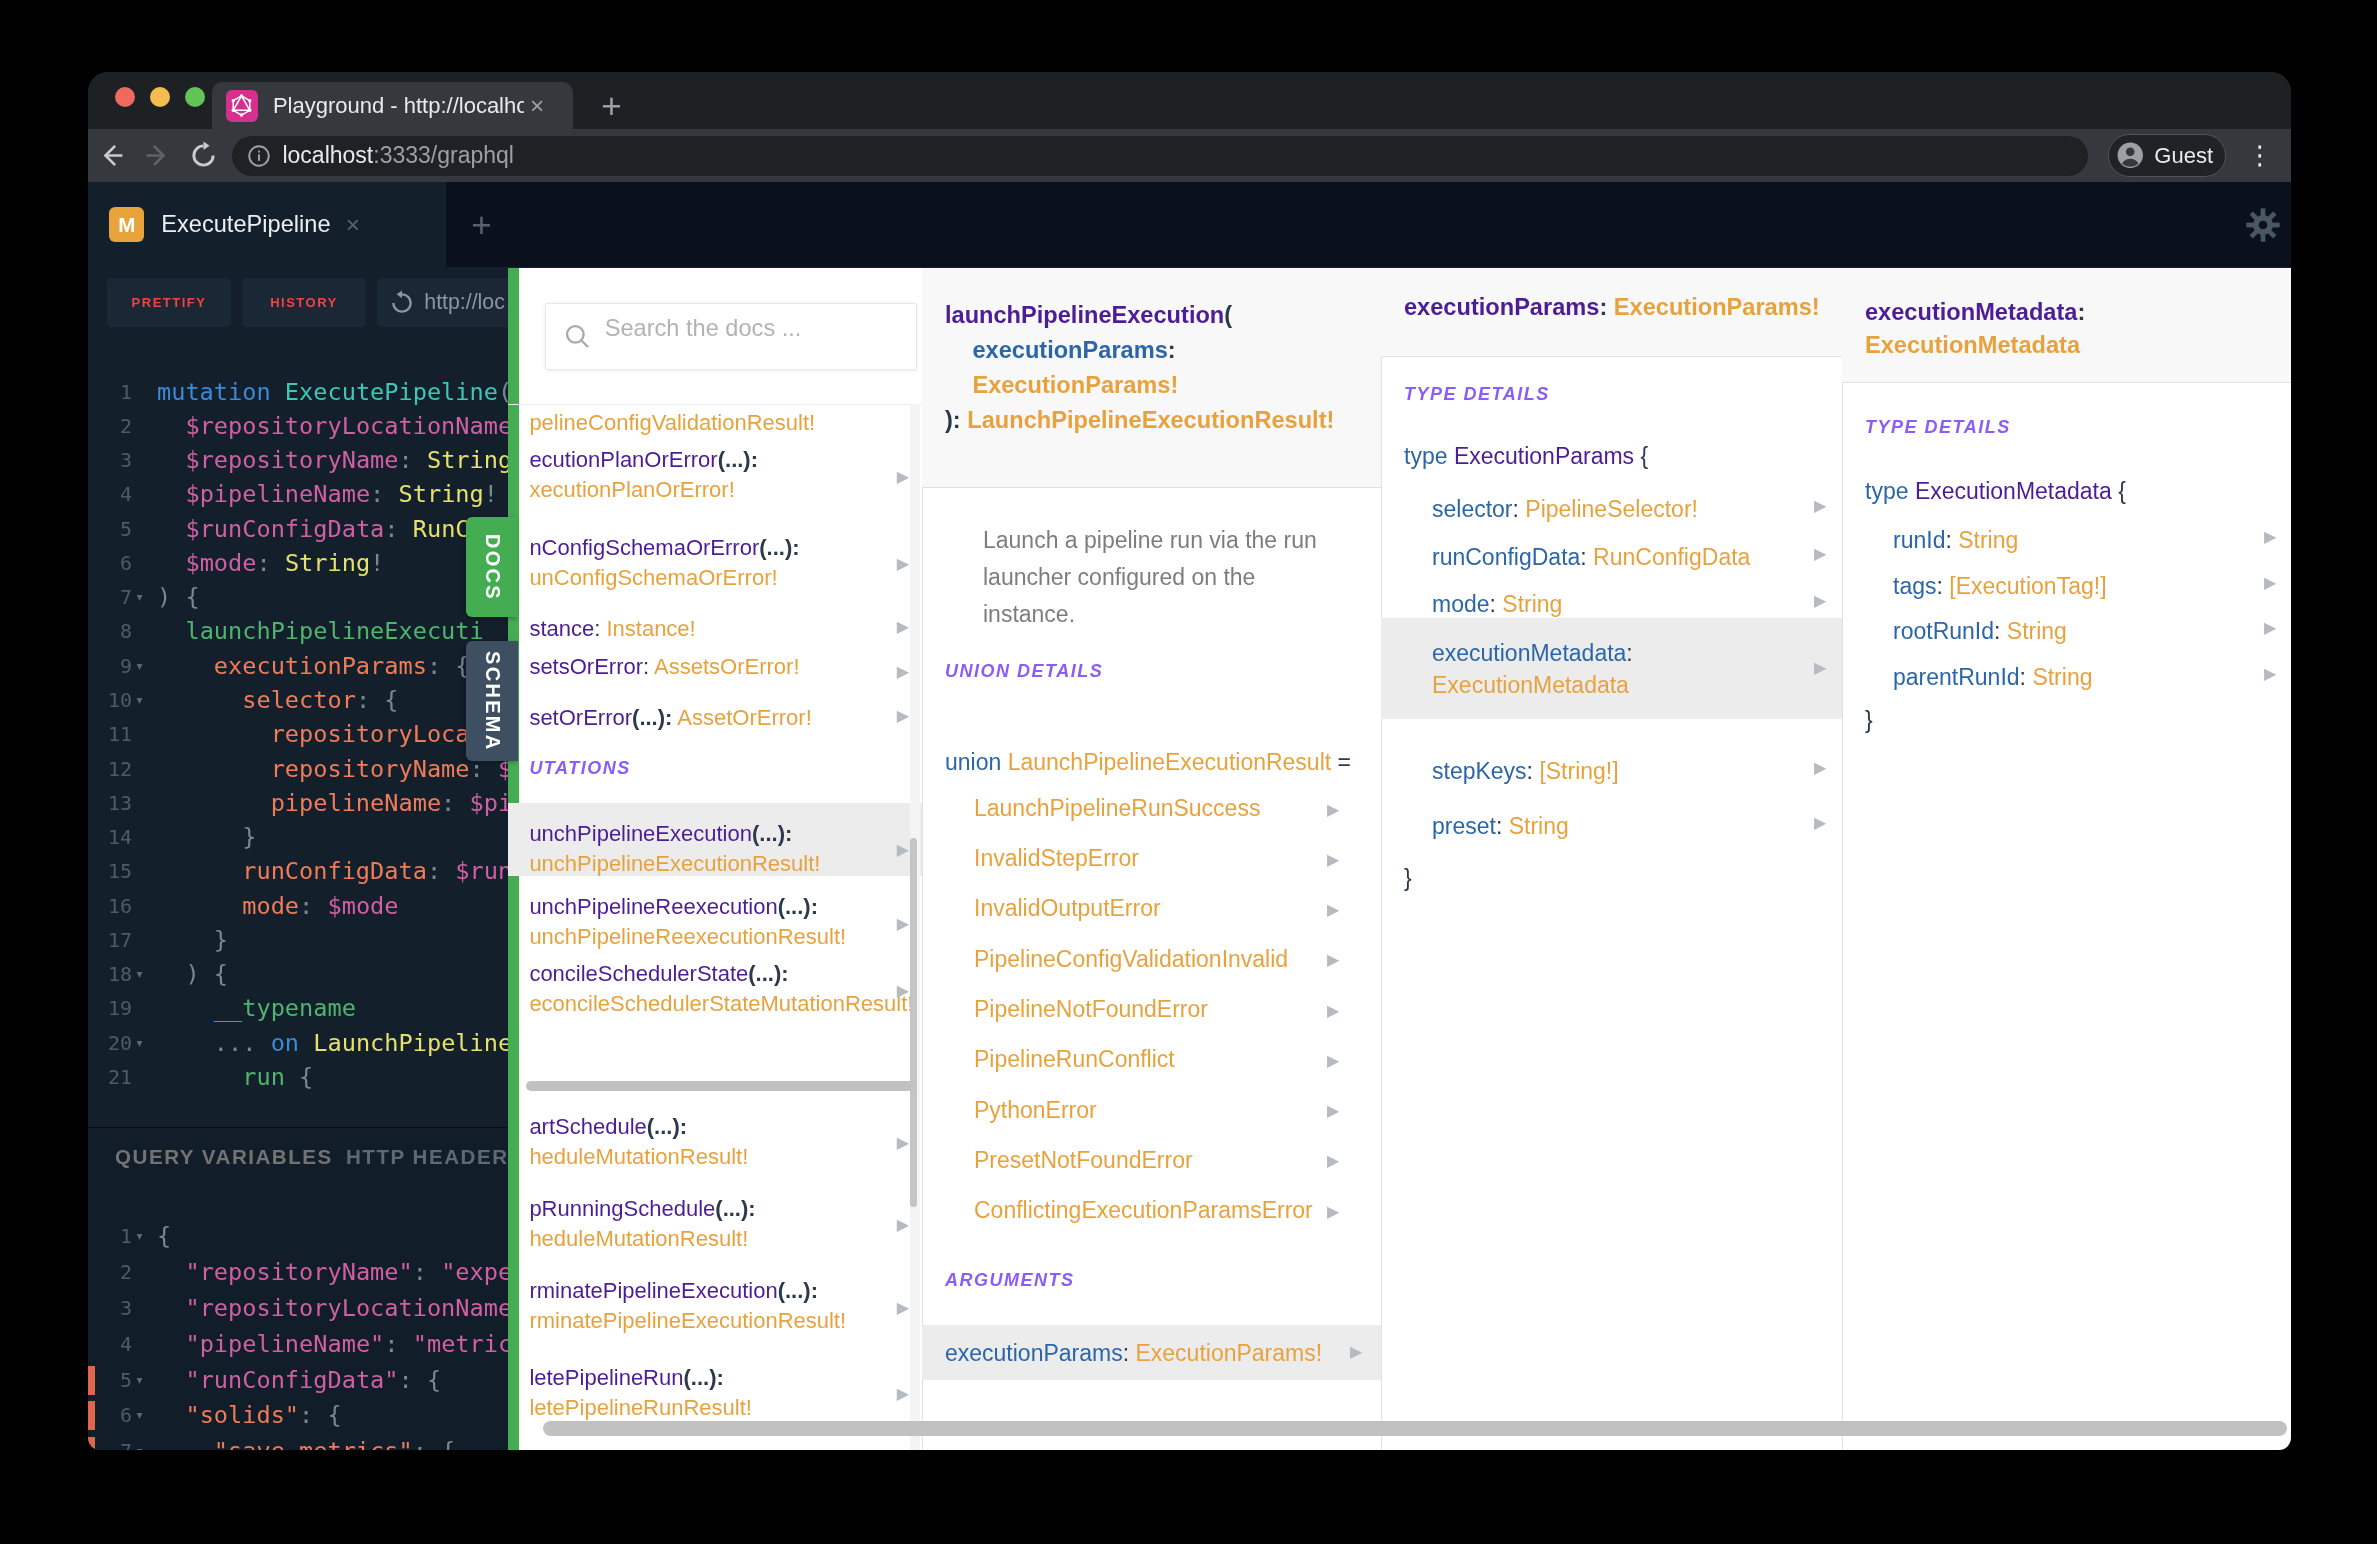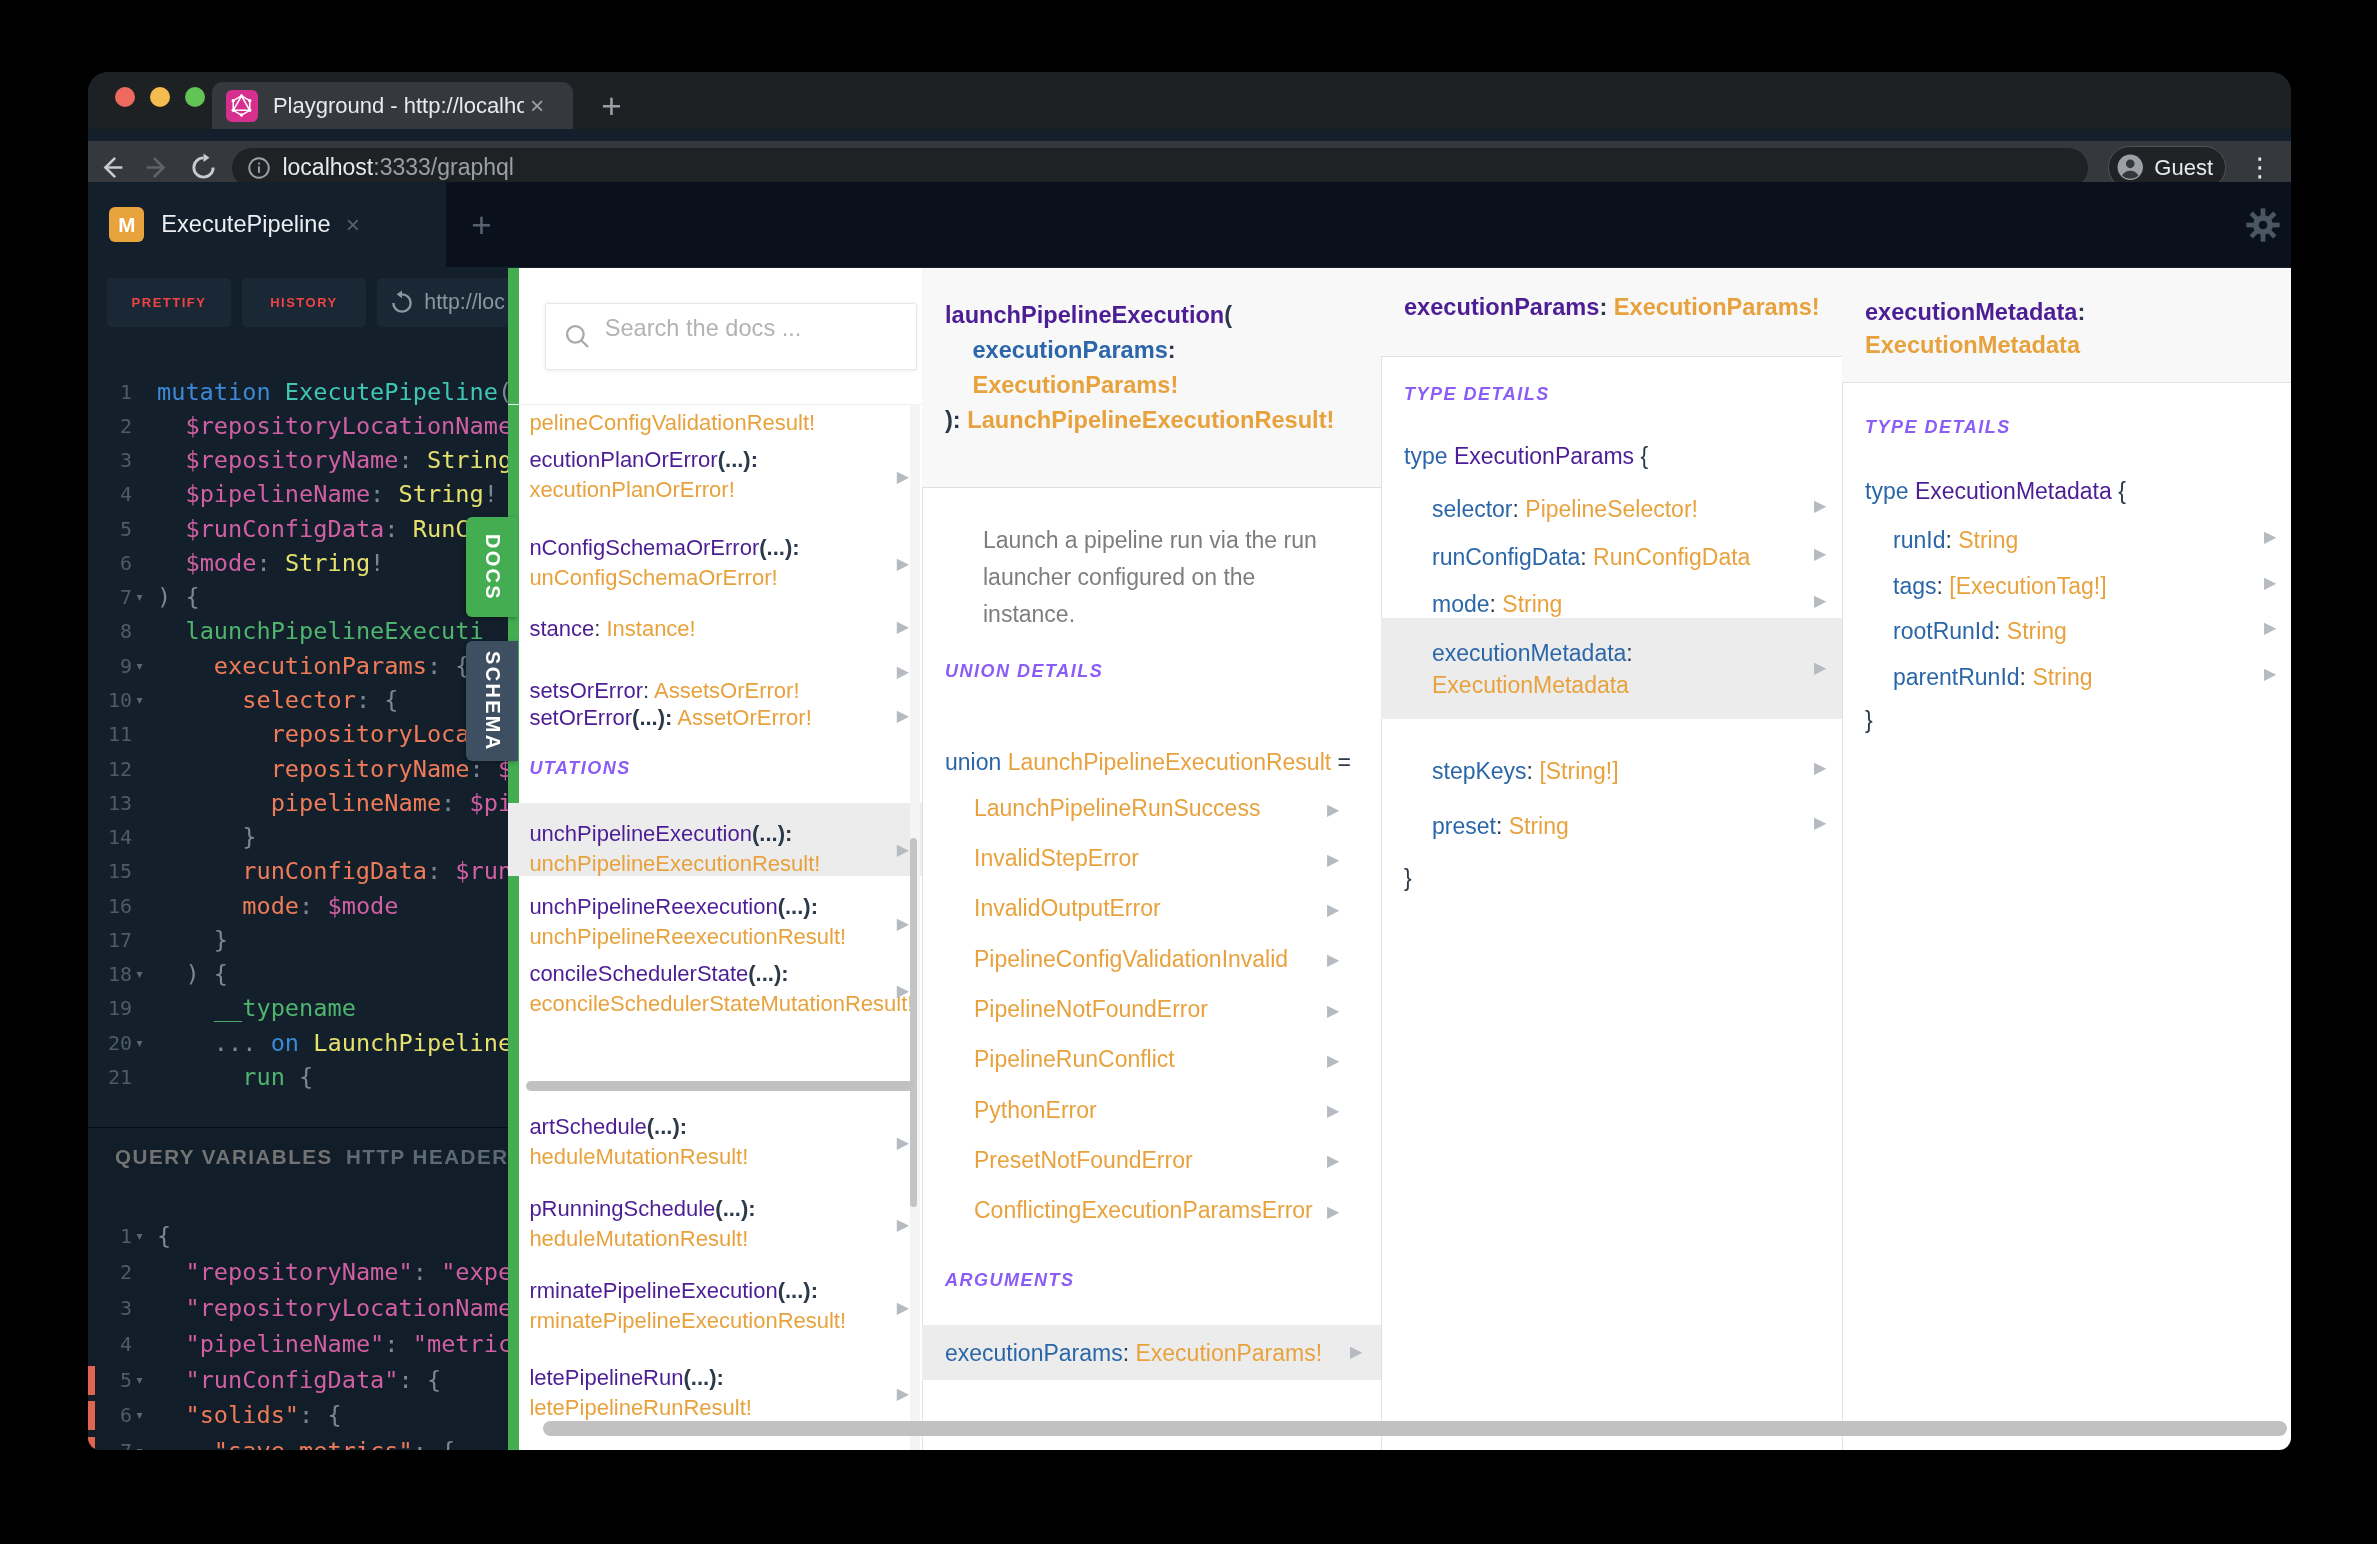--- a/index.html
+++ b/index.html
@@ -11,21 +11,21 @@
   
   .tabstrip{position:absolute;left:0;top:0;width:100%;height:57px;background:#1e2124;}
   .tlight{position:absolute;top:15.2px;width:20px;height:20px;border-radius:50%;}
   .btab{position:absolute;left:124px;top:10px;width:361px;height:47px;background:#35383d;
         border-radius:10.7px 10.7px 0 0;display:flex;align-items:center;padding:0 13.7px;box-sizing:border-box;}
   .btab-fav{width:32px;height:32px;border-radius:6.1px;background:#d6308f;display:flex;align-items:center;justify-content:center;flex:none;}
   .btab-title{color:#e8eaed;font-size:22px;margin-left:15.2px;white-space:nowrap;overflow:hidden;width:251px;}
   .btab-close{color:#9aa0a6;font-size:24.4px;margin-left:6.1px;}
   .newtab{position:absolute;left:499px;top:10px;width:49px;height:47px;color:#9aa0a6;font-size:35px;
           display:flex;align-items:center;justify-content:center;font-weight:300;}
-  .urlrow{position:absolute;left:0;top:69px;width:100%;height:53px;background:#35383d;display:flex;align-items:center;}
+  .urlrow{position:absolute;left:0;top:57px;width:100%;height:53px;background:#35383d;display:flex;align-items:center;}
   .navbtn{width:46px;height:46px;display:flex;align-items:center;justify-content:center;flex:none;}
   .urlpill{height:40px;flex:1;margin-left:6.1px;margin-right:20px;background:#1f2225;border-radius:20px;
            display:flex;align-items:center;padding:0 6.1px;}
   .urltext{font-size:23px;margin-left:10.7px;white-space:nowrap;}
   .u-host{color:#e8eaed;} .u-path{color:#9aa0a6;}
   .guest{height:41px;width:116px;background:#202225;border:0.8px solid #505357;border-radius:21.3px;
          display:flex;align-items:center;flex:none;margin-right:13.7px;}
   .guest span{color:#e8eaed;font-size:22px;margin-left:9.1px;}
   .dots{width:41px;color:#e8eaed;font-size:26px;text-align:center;flex:none;margin-right:10.7px;}
   
@@ -384,21 +384,21 @@
               <div><span class="dc-red">ecutionPlanOrError</span><span class="dc-dk">(...):</span></div>
               <div><span class="dc-org">xecutionPlanOrError!</span></div>
             </div>
             <div class="ditem" style="top: 265px;">
               <div><span class="dc-red">nConfigSchemaOrError</span><span class="dc-dk">(...):</span></div>
               <div><span class="dc-org">unConfigSchemaOrError!</span></div>
             </div>
             <div class="ditem" style="top: 346px;">
               <div><span class="dc-red">stance</span><span class="dc-c">: </span><span class="dc-org">Instance!</span></div>
             </div>
-            <div class="ditem" style="top: 408px;">
+            <div class="ditem" style="top: 384px;">
               <div><span class="dc-red">setsOrError</span><span class="dc-c">: </span><span class="dc-org">AssetsOrError!</span></div>
             </div>
             <div class="ditem" style="top: 435px;">
               <div><span class="dc-red">setOrError</span><span class="dc-dk">(...):</span><span class="dc-c"> </span><span class="dc-org">AssetOrError!</span></div>
             </div>
             <div class="selrect" style="left: -10.7px; top: 535px; width: 414px; height: 73px;"></div>
             <div class="ditem" style="top: 551px;">
               <div><span class="dc-red">unchPipelineExecution</span><span class="dc-dk">(...):</span></div>
               <div><span class="dc-org">unchPipelineExecutionResult!</span></div>
             </div>

